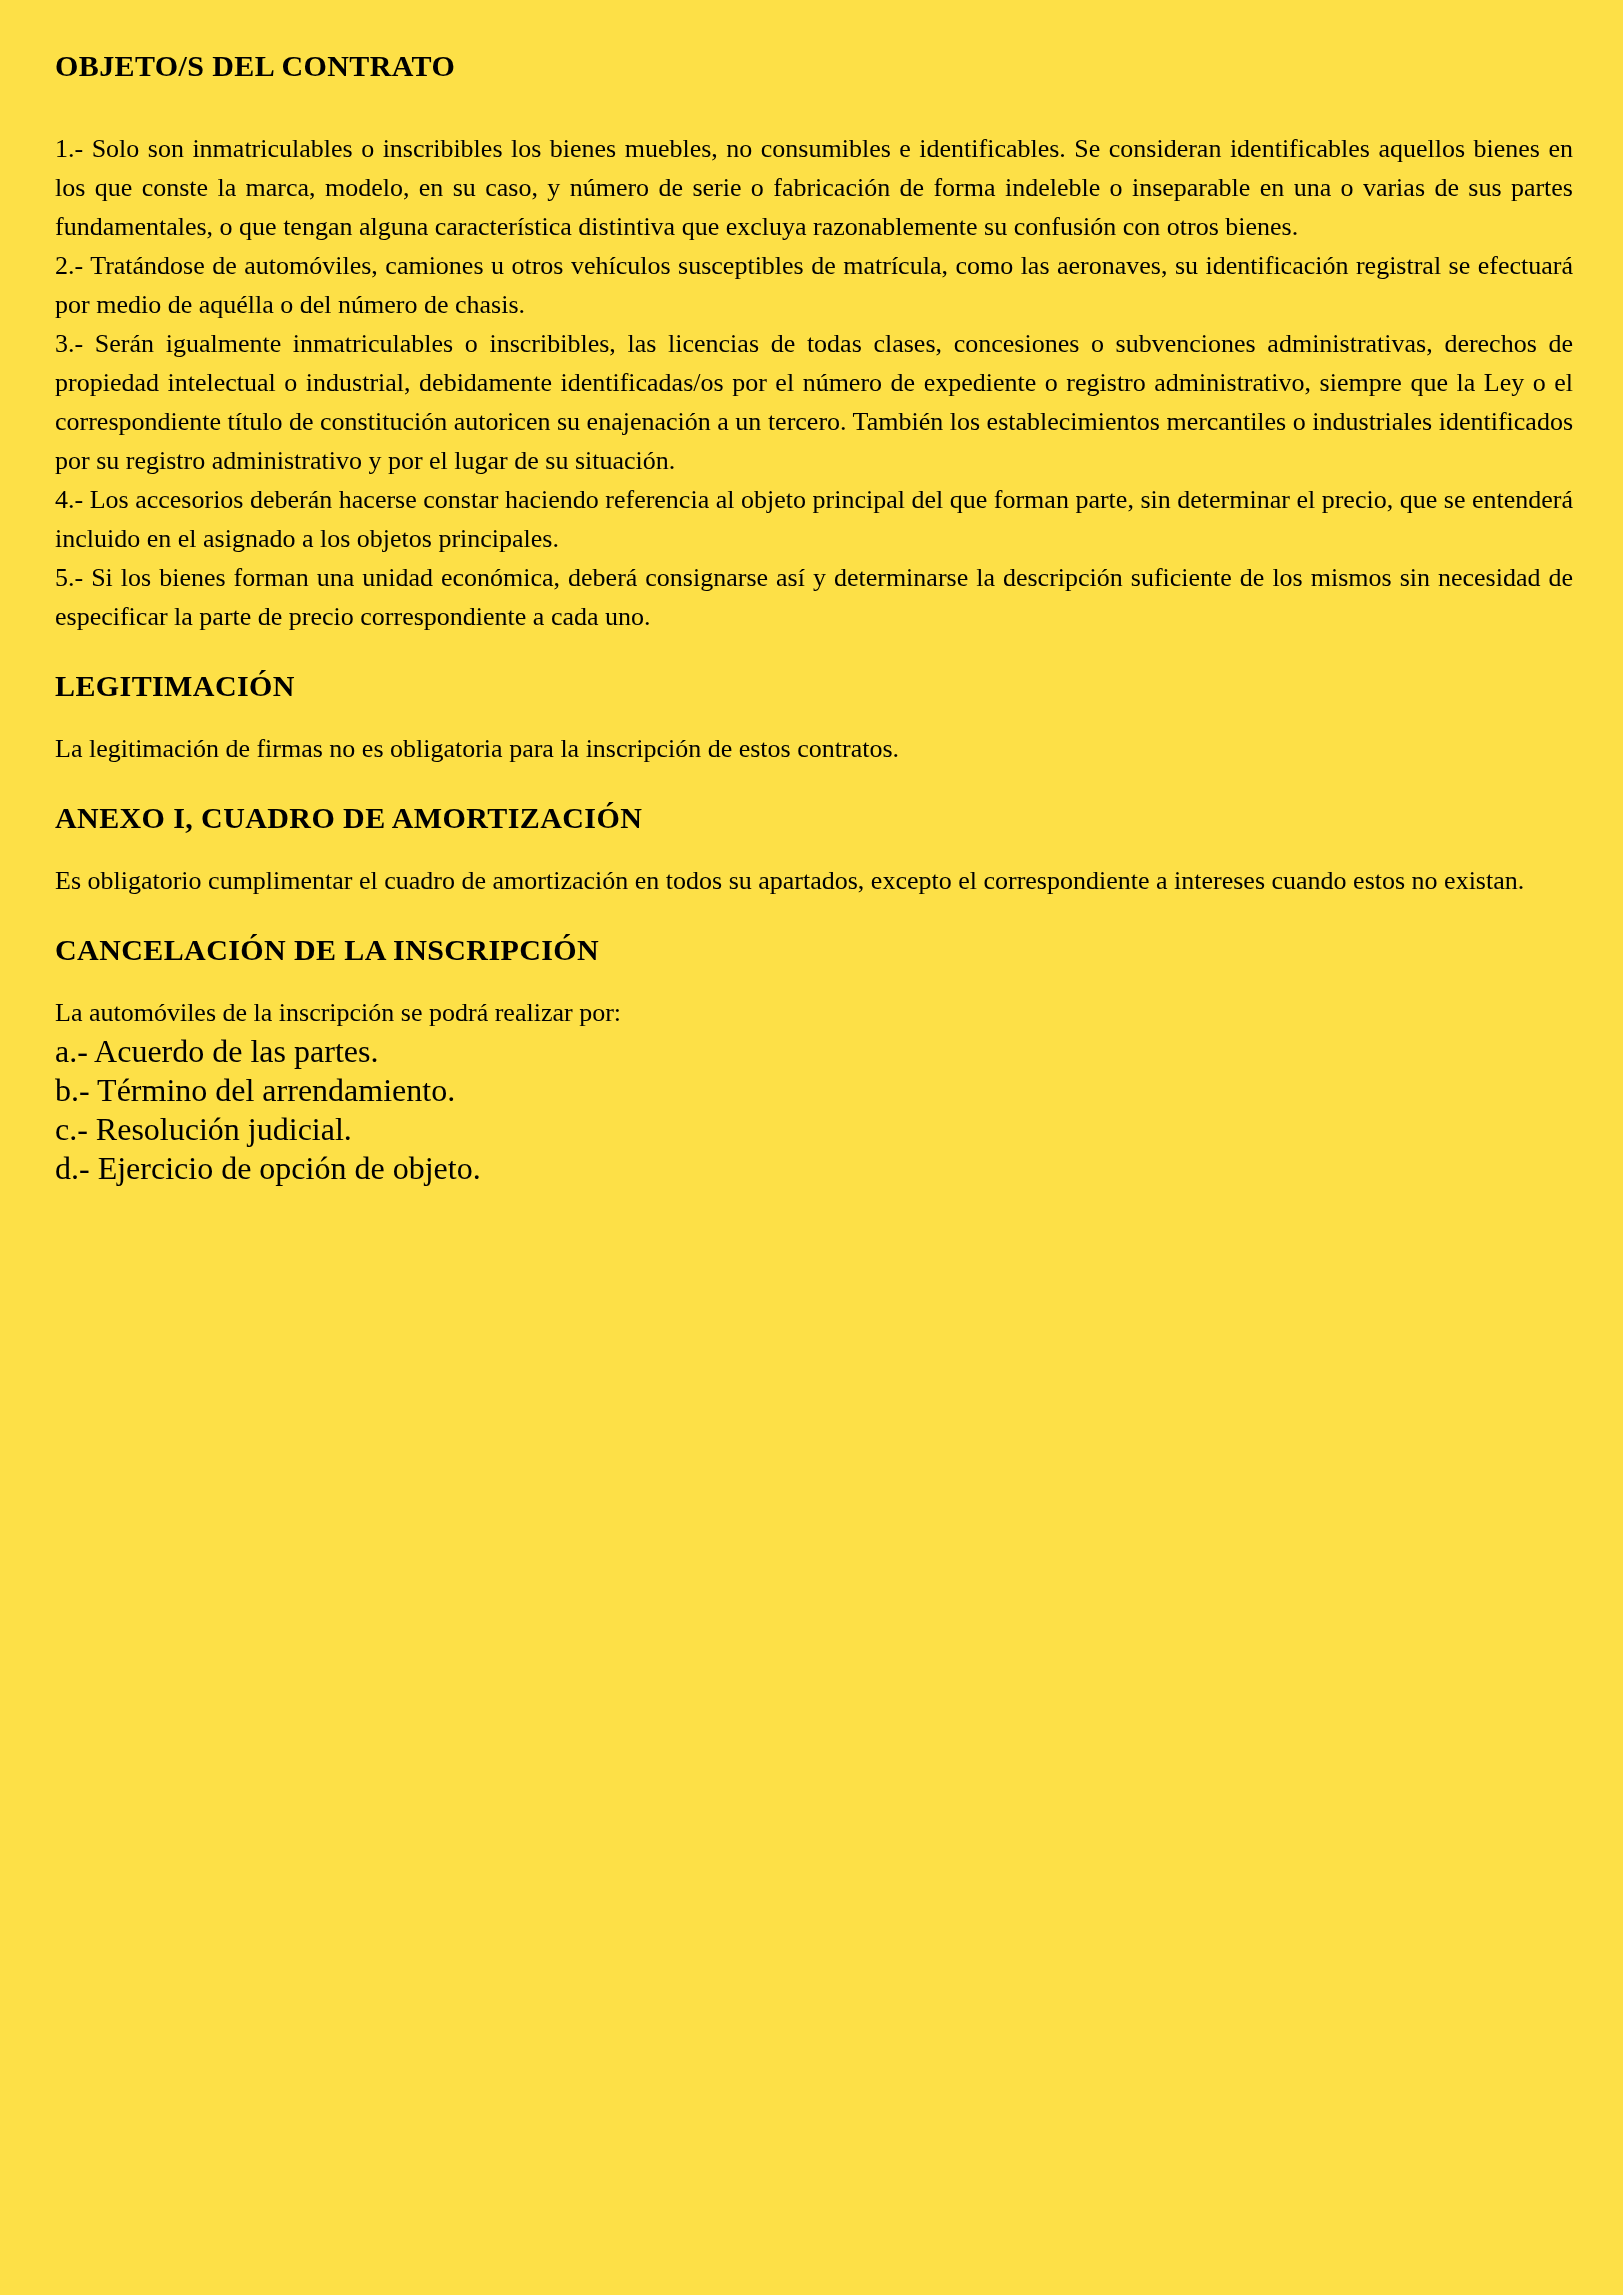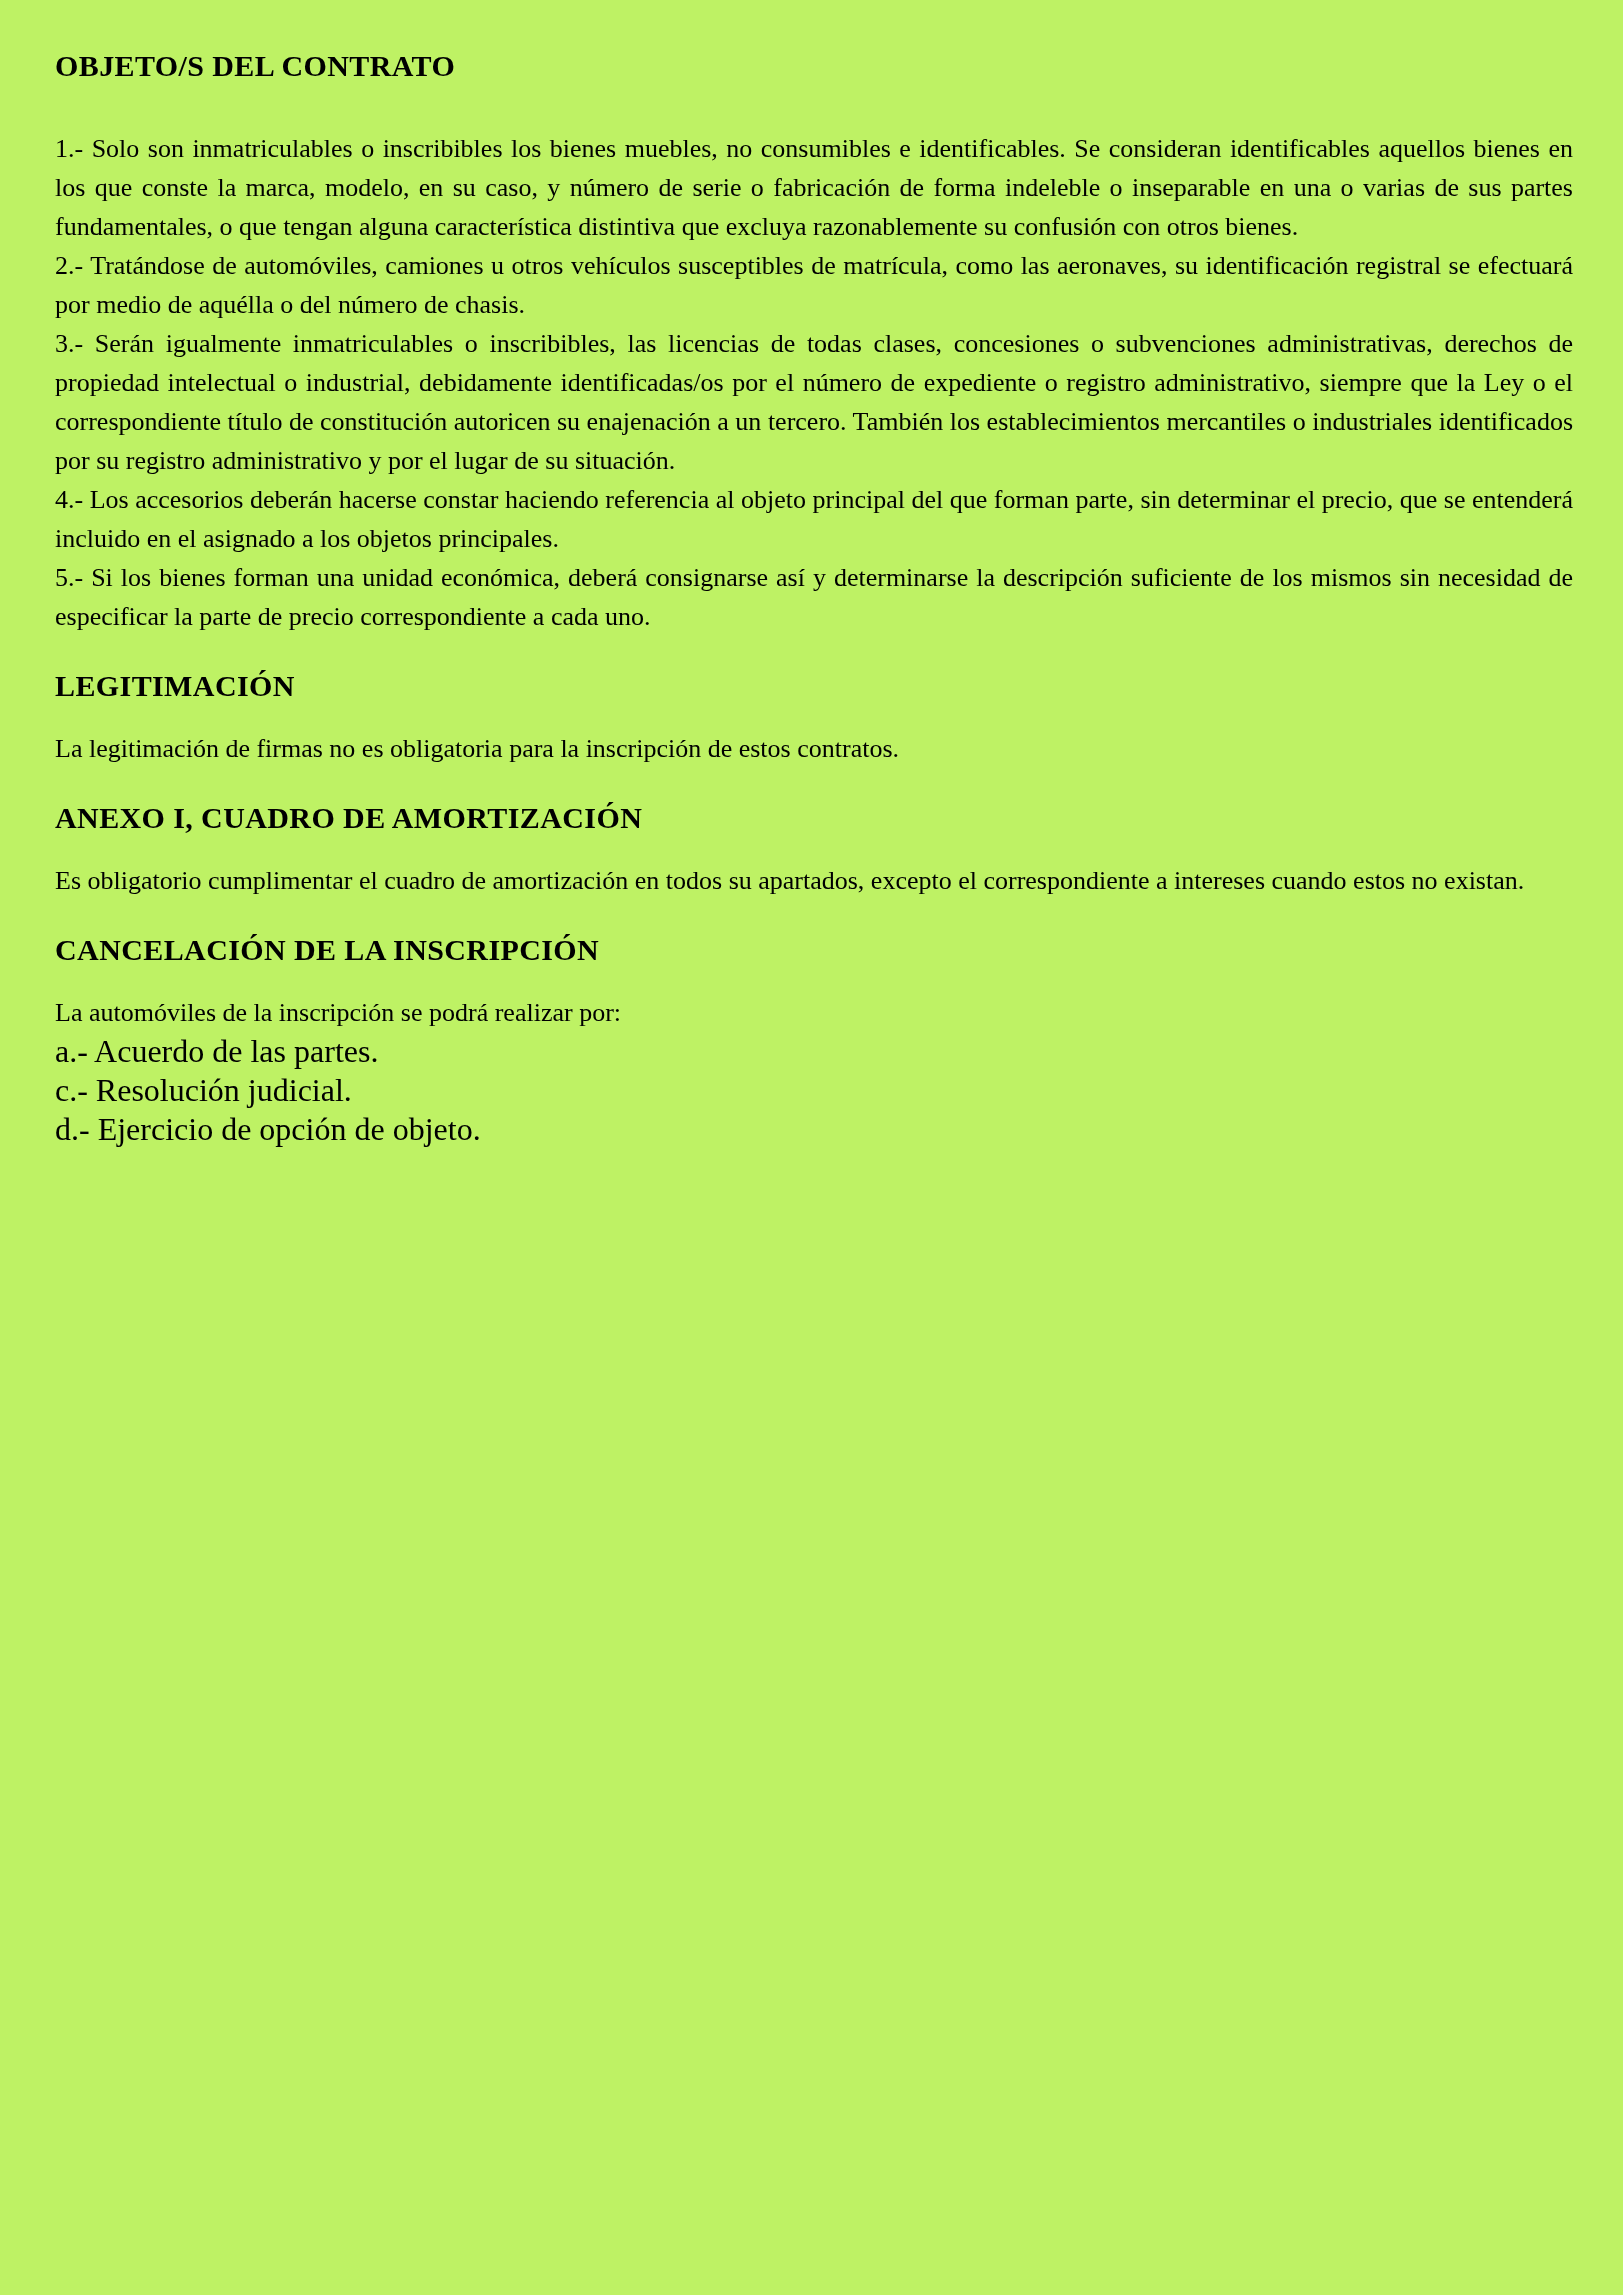--- a/index.html
+++ b/index.html
@@ -4,21 +4,21 @@
 <style>
   html, body {
     margin: 0;
     padding: 0;
     background: #ffffff;
   }
   .page {
     position: relative;
     width: 1623px;
     height: 2295px;
-    background: #bef264;
+    background: #fde047;
     overflow: hidden;
     color: #000000;
     font-family: "Liberation Serif", "DejaVu Serif", serif;
     -webkit-font-smoothing: antialiased;
   }
   .doc {
     padding: 47px 50px 0 55px;
   }
   .heading {
     font-size: 30px;
@@ -86,20 +86,21 @@
         <p class="para">Es obligatorio cumplimentar el cuadro de amortización en todos su apartados, excepto el correspondiente a intereses cuando estos no existan.</p>
       </div>
     </section>
 
     <section class="section">
       <h2 class="heading">CANCELACIÓN DE LA INSCRIPCIÓN</h2>
       <div class="section-body">
         <p class="para no-justify">La automóviles de la inscripción se podrá realizar por:</p>
         <div class="list">
           <p class="list-item">a.- Acuerdo de las partes.</p>
+          <p class="list-item">b.- Término del arrendamiento.</p>
           <p class="list-item">c.- Resolución judicial.</p>
           <p class="list-item">d.- Ejercicio de opción de objeto.</p>
         </div>
       </div>
     </section>
 
   </div>
 </div>
 
 

